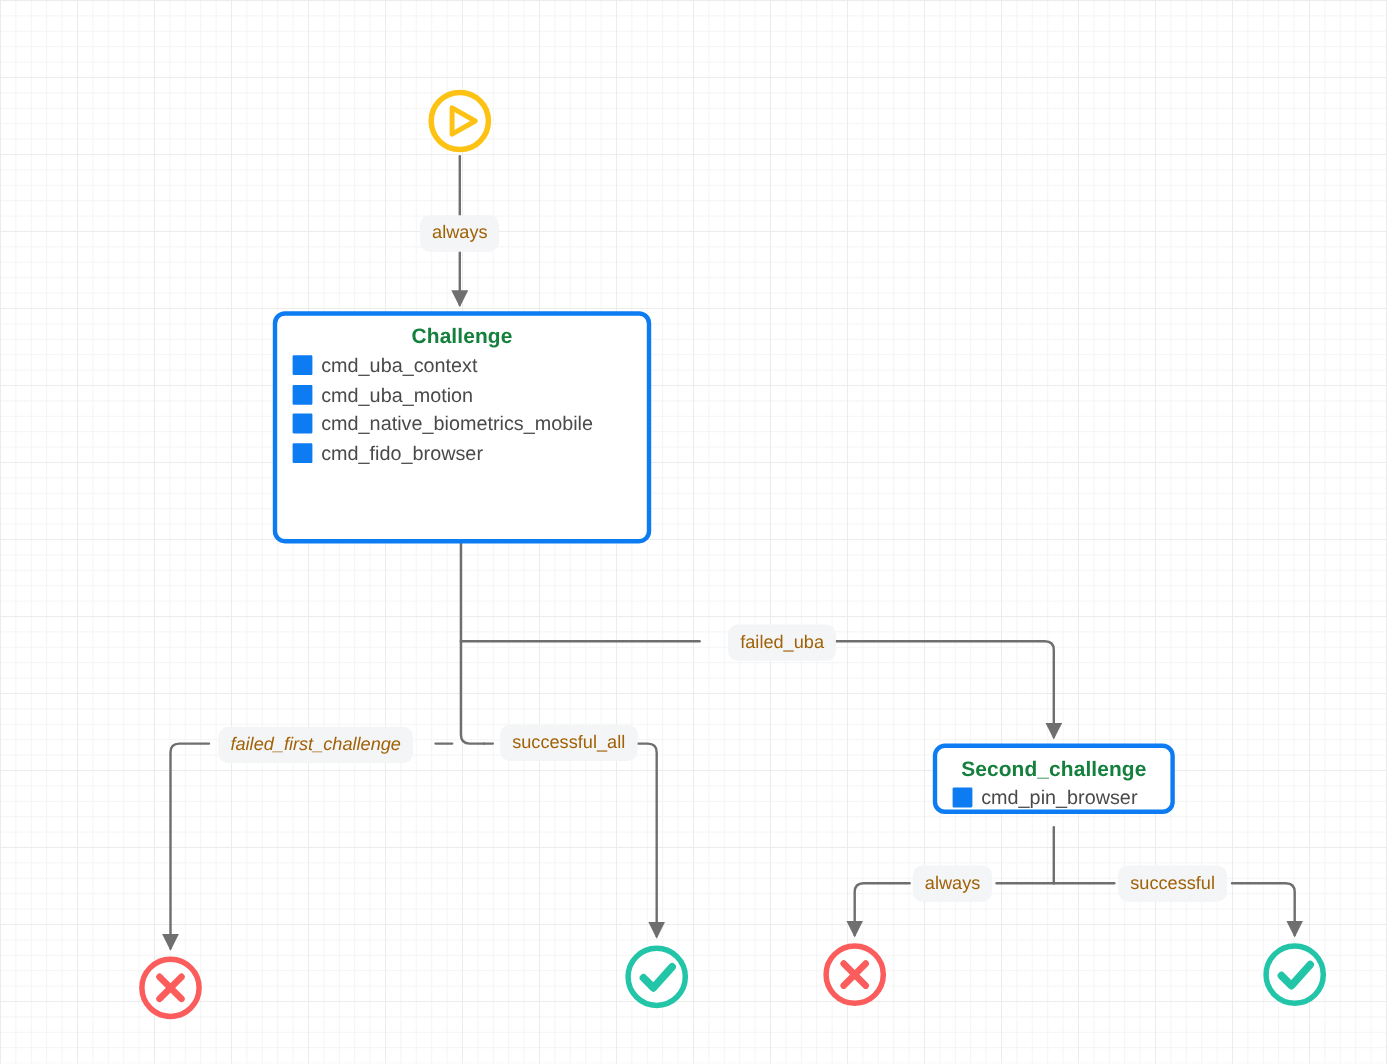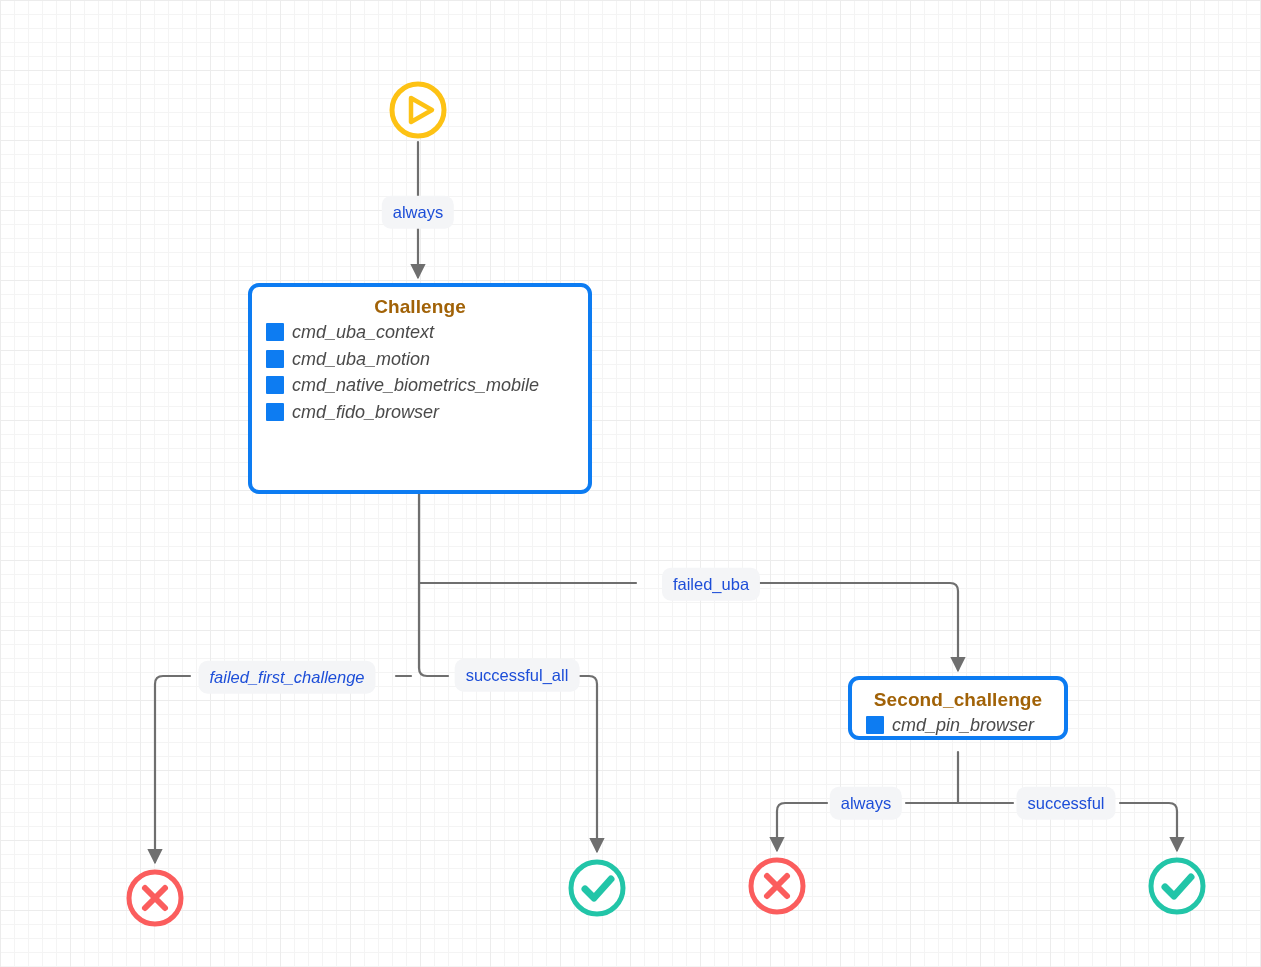--- a/index.html
+++ b/index.html
@@ -37,37 +37,36 @@
     position: absolute;
     box-sizing: border-box;
     background: #ffffff;
     border: 4px solid #0d7cf2;
     border-radius: 11px;
     padding: 9px 14px 12px 14px;
   }
   .node-title {
     font-size: 19px;
     font-weight: bold;
-    color: #a16207;
+    color: #15803d;
     text-align: center;
     letter-spacing: 0.1px;
     margin-bottom: 3px;
     white-space: nowrap;
   }
   .node-items {
     display: flex;
     flex-direction: column;
     gap: 4px;
   }
   .node-item {
     display: flex;
     align-items: center;
     gap: 8px;
     white-space: nowrap;
-    font-style: italic;
   }
   .item-swatch {
     width: 18px;
     height: 18px;
     flex: 0 0 18px;
     background: #0d7cf2;
     border-radius: 1px;
   }
   .item-label {
     font-size: 18px;
@@ -87,21 +86,21 @@
     position: absolute;
     width: 62px;
     height: 62px;
   }
 
   
   .edge-label {
     position: absolute;
     transform: translate(-50%, -50%);
     background: #f4f5f7;
-    color: #1d4ed8;
+    color: #a16207;
     font-size: 16.5px;
     line-height: 1;
     padding: 8px 11px;
     border-radius: 9px;
     white-space: nowrap;
   }
 </style>
 </head>
 <body>
 

